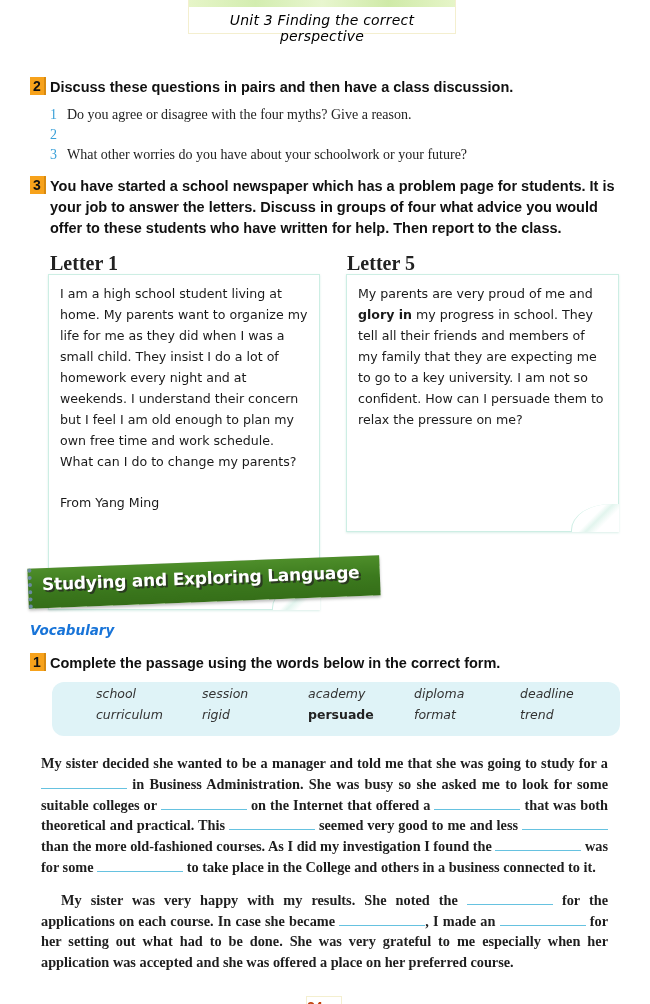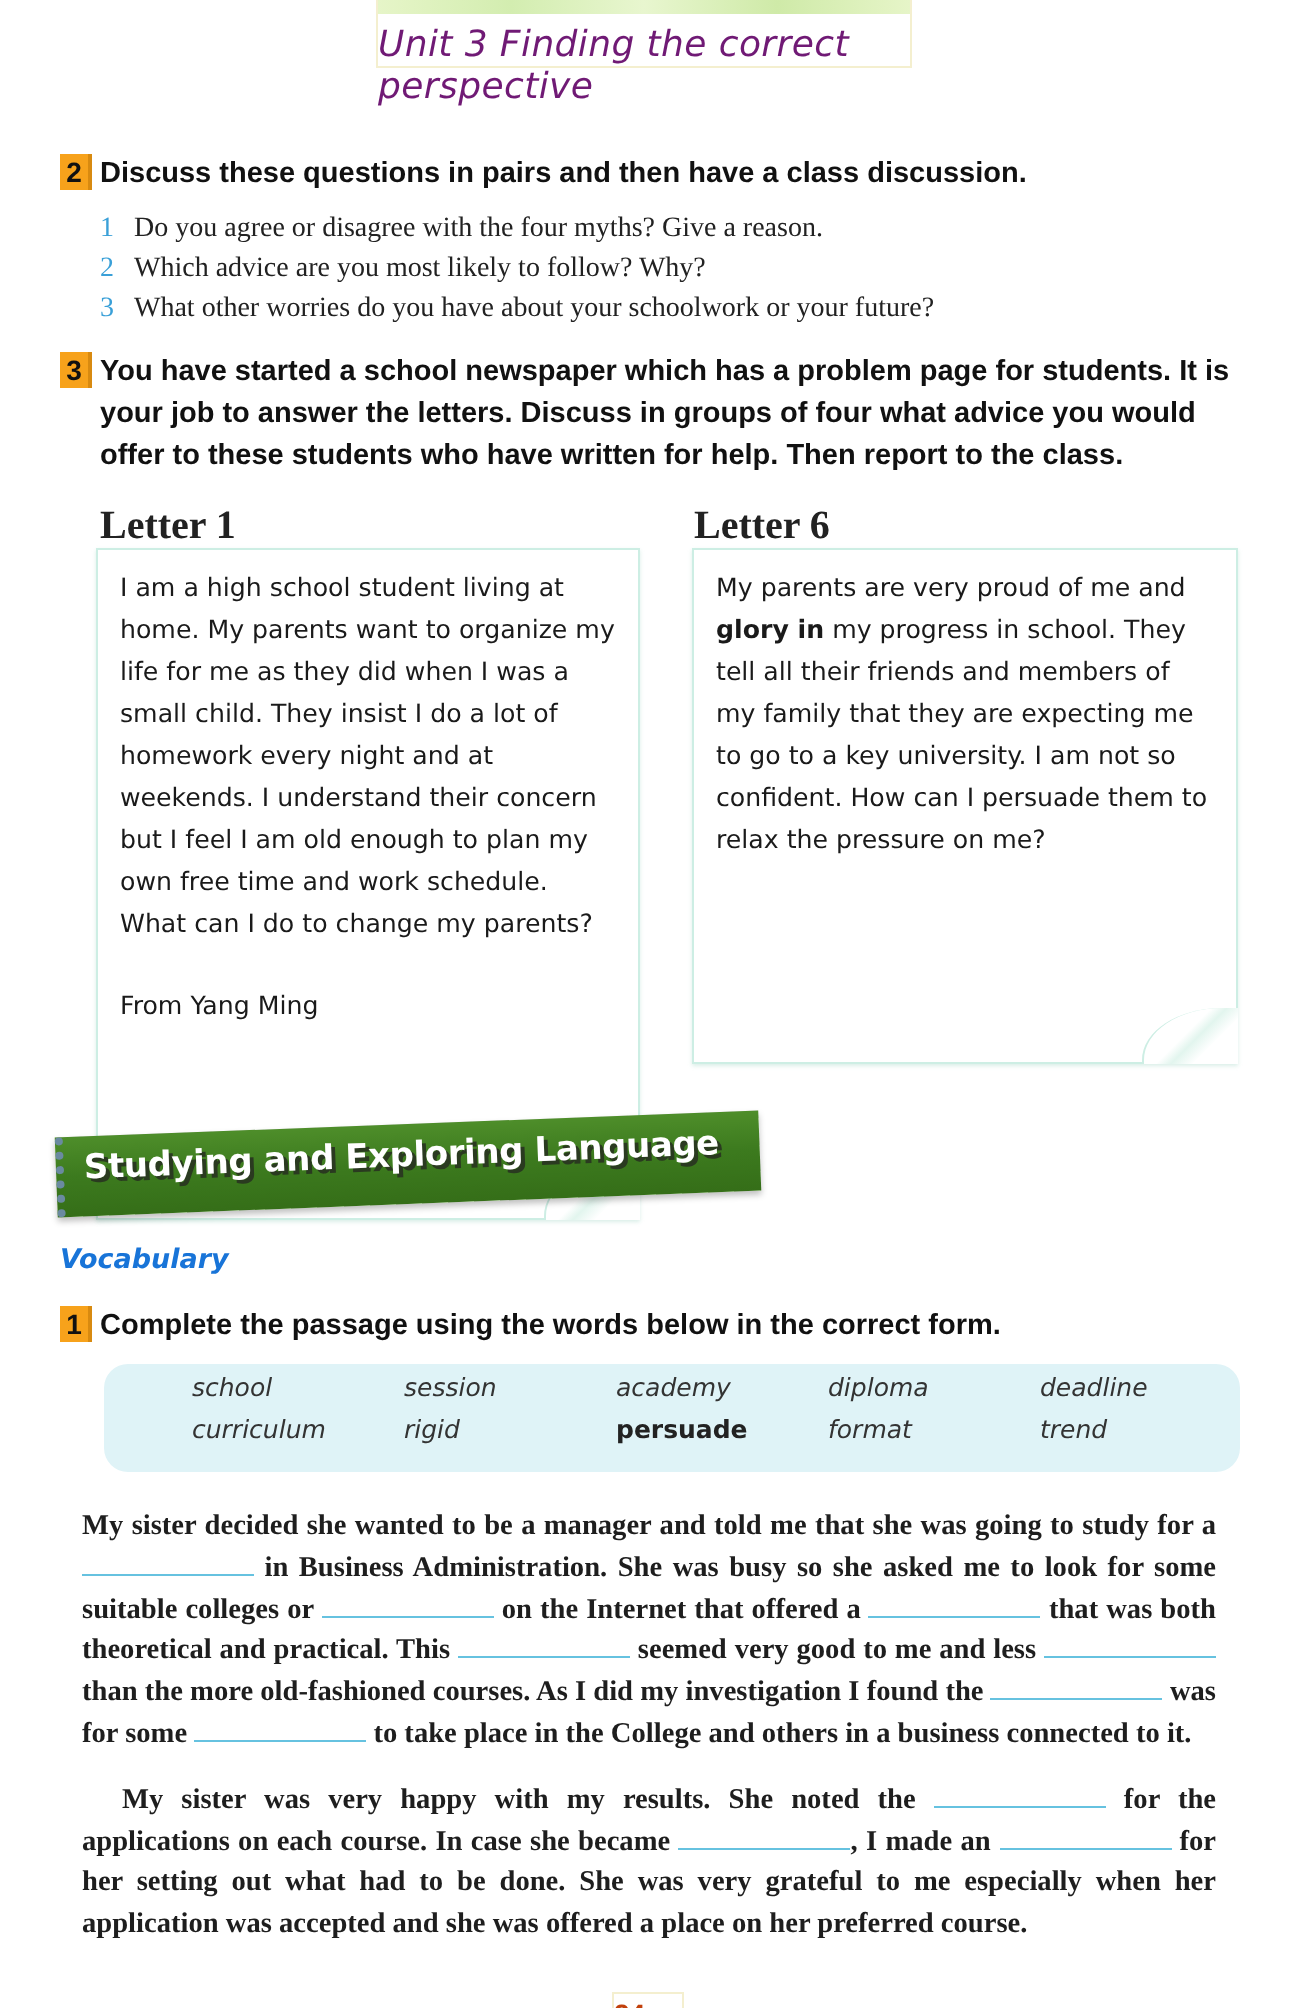--- a/index.html
+++ b/index.html
@@ -8,22 +8,22 @@
       font-family: "Liberation Serif", serif; color: #222;
     }
     .header-tab {
       position: absolute; left: 188px; top: 0; width: 268px; height: 34px;
       border: 1px solid #f4efcf; border-top: none; background: #fff;
     }
     .header-tab .strip {
       height: 7px; background: linear-gradient(90deg, #e6f5c8, #d3edb0, #e8f6cf, #cfeaa8, #e6f5c8);
     }
     .header-tab .title {
-      font-family: "DejaVu Sans", sans-serif; font-style: italic;
-      font-size: 18px; color: #701a75; margin-top: 5px; letter-spacing: 0.2px;
+      text-align: center; font-family: "DejaVu Sans", sans-serif; font-style: italic;
+      font-size: 14px; color: #000000; margin-top: 5px; letter-spacing: 0.2px;
     }
     .badge {
       display: inline-block; width: 16px; height: 18px; background: #f7a21b; color: #111;
       font-family: "Liberation Sans", sans-serif; font-weight: bold; font-size: 14px;
       text-align: center; line-height: 18px; border-right: 2px solid #d88a10; margin-right: 4px;
       vertical-align: top;
     }
     .instr {
       position: absolute; font-family: "Liberation Sans", sans-serif; font-weight: bold;
       font-size: 14.5px; color: #111; line-height: 21px;
@@ -96,40 +96,39 @@
 <div class="instr" style="left:30px; top:77px; width:590px;">
   <span class="badge">2</span><span class="text">Discuss these questions in pairs and then have a class discussion.</span>
 </div>
 <div class="qlist">
   <div class="q">
       <span class="qn">1</span>
       <span>Do you agree or disagree with the four myths? Give a reason.</span>
     </div>
   <div class="q">
       <span class="qn">2</span>
-      <span>Which advice are you most likely to follow? Why?</span>
     </div>
   <div class="q">
       <span class="qn">3</span>
       <span>What other worries do you have about your schoolwork or your future?</span>
     </div>
 </div>
 
 <div class="instr" style="left:30px; top:176px; width:592px; padding-left:20px; text-indent:-20px;">
   <span class="badge" style="text-indent:0">3</span><span class="text">You have started a school newspaper which has a problem page for students. It is your job to answer the letters. Discuss in groups of four what advice you would offer to these students who have written for help. Then report to the class.</span>
 </div>
 
 <div class="letter-label" style="left:50px; top:252px;">Letter 1</div>
 <div class="letter-card" style="left:48px; top:274px; width:272px; height:336px;">
   <div>I am a high school student living at home. My parents want to organize my life for me as they did when I was a small child. They insist I do a lot of homework every night and at weekends. I understand their concern but I feel I am old enough to plan my own free time and work schedule. What can I do to change my parents?</div>
   <div class="sig">From Yang Ming</div>
   <div class="curl"></div>
 </div>
 
-<div class="letter-label" style="left:347px; top:252px;">Letter 6</div>
+<div class="letter-label" style="left:347px; top:252px;">Letter 5</div>
 <div class="letter-card" style="left:346px; top:274px; width:273px; height:258px;">
   <div><span>My parents are very proud of me and </span><b>glory in</b><span> my progress in school. They tell all their friends and members of my family that they are expecting me to go to a key university. I am not so confident. How can I persuade them to relax the pressure on me?</span></div>
   <div class="curl"></div>
 </div>
 
 <div class="banner">
     <span>Studying and Exploring Language</span>
   </div>
 <div class="subhead">Vocabulary</div>
 

